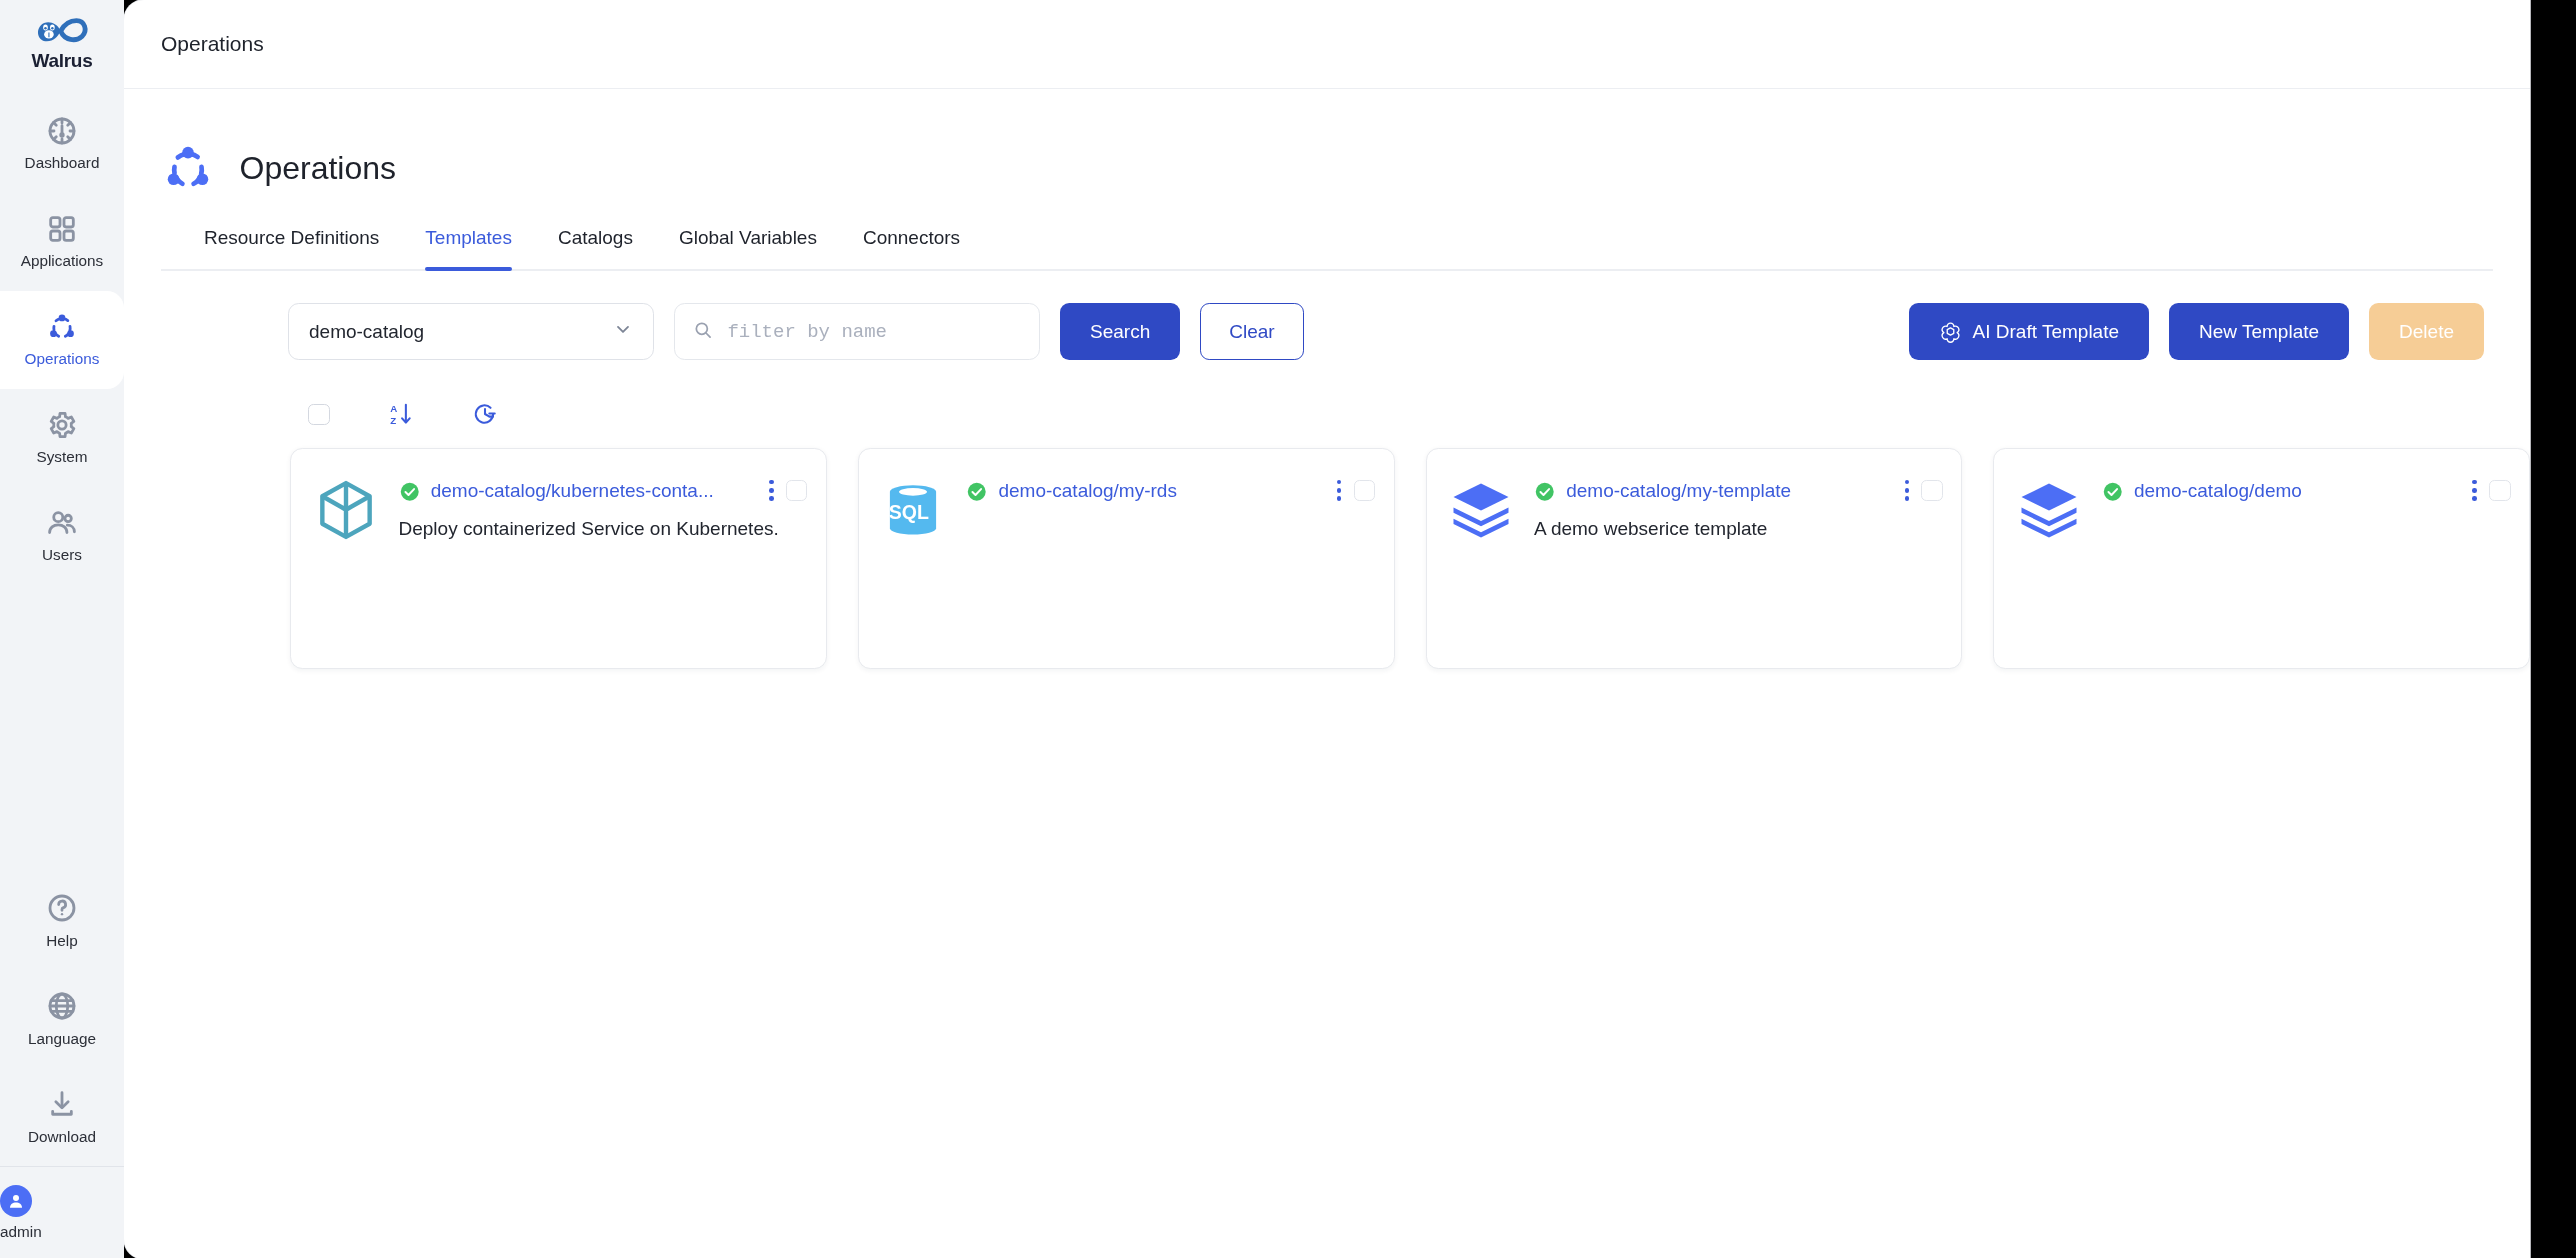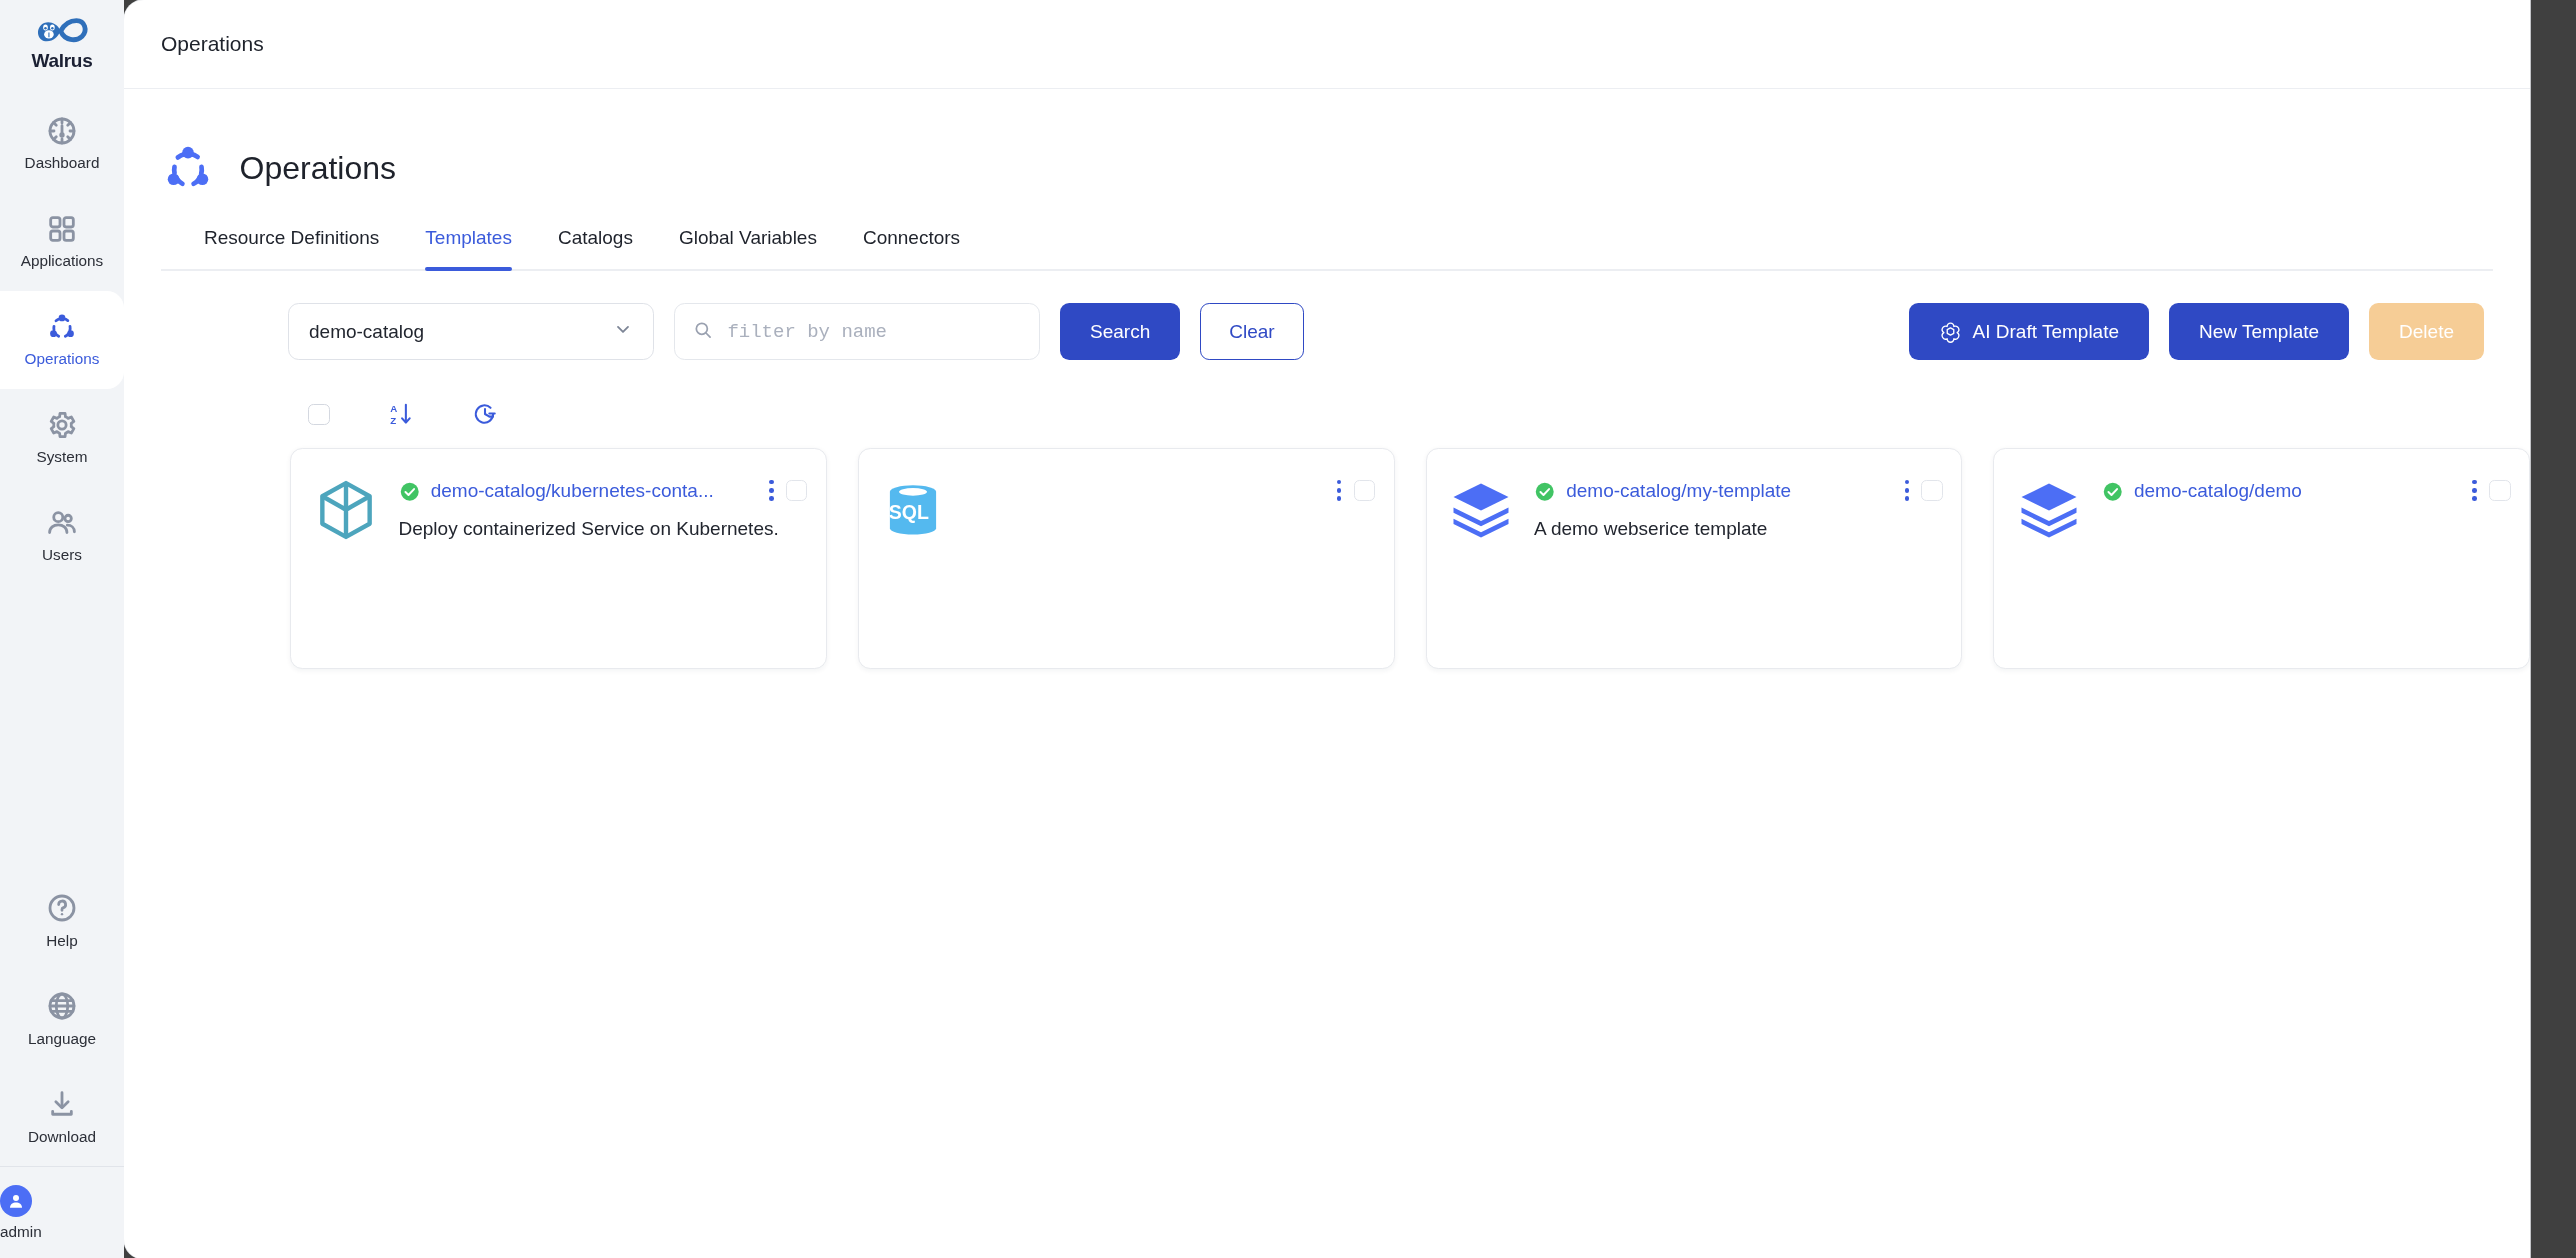--- a/index.html
+++ b/index.html
@@ -6,21 +6,21 @@
   html, body {
     width: 2576px; height: 1259px;
     font-family: "Liberation Sans", sans-serif;
     background: #e8eaed;
     overflow: hidden;
   }
   .app {
     position: relative;
     width: 2576px; height: 1259px;
     display: flex;
-    background: #404040;
+    background: #000000;
   }
 
   
   .sidebar {
     width: 124px;
     height: 1259px;
     background: #f2f4f7;
     display: flex;
     flex-direction: column;
     align-items: center;
@@ -526,49 +526,31 @@
 
       <div class="card">
         <div class="card-icon">
           <svg viewBox="0 0 24 24">
             <path d="M3.6 5.4v13.2c0 1.3 3.8 2.3 8.4 2.3s8.4-1 8.4-2.3V5.4z" fill="#54b9ef"></path>
             <ellipse cx="12" cy="5.4" rx="8.4" ry="2.4" fill="#54b9ef"></ellipse>
             <ellipse cx="12" cy="5.4" rx="5.1" ry="1.4" fill="#ffffff"></ellipse>
             <text x="3.2" y="15.4" font-size="7.1" fill="#ffffff" font-family="Liberation Sans, sans-serif" font-weight="bold">SQL</text>
           </svg>
         </div>
-        <div class="card-actions">
-          <span class="dots">
-              <i></i>
-              <i></i>
-              <i></i>
-            </span>
-          <span class="card-chk"></span>
-        </div>
-      </div>
-
-      <div class="card">
-        <div class="card-icon">
-          <svg viewBox="0 0 24 24">
-            <path d="M12 2.4 22 7.3 12 12.2 2 7.3z" fill="#4c6ef5"></path>
-            <path d="M2 11.1 12 16 22 11.1 22 13 12 17.9 2 13z" fill="#4c6ef5"></path>
-            <path d="M2 15.2 12 20.1 22 15.2 22 17.1 12 22 2 17.1z" fill="#4c6ef5"></path>
-          </svg>
-        </div>
         <div class="card-body">
           <div class="card-title-row">
             <span class="status-dot">
               <svg viewBox="0 0 24 24">
                   <circle cx="12" cy="12" r="10" fill="#41c464"></circle>
                   <path d="M7.2 12.3 10.6 15.6 16.8 9" fill="none" stroke="#fff" stroke-width="2.2" stroke-linecap="round" stroke-linejoin="round"></path>
                 </svg>
             </span>
-            <span class="card-title">demo-catalog/my-template</span>
+            <span class="card-title">demo-catalog/my-rds</span>
           </div>
-          <div class="card-desc">A demo webserice template</div>
+          <div class="card-desc"></div>
         </div>
         <div class="card-actions">
           <span class="dots">
               <i></i>
               <i></i>
               <i></i>
             </span>
           <span class="card-chk"></span>
         </div>
       </div>
@@ -582,20 +564,50 @@
           </svg>
         </div>
         <div class="card-body">
           <div class="card-title-row">
             <span class="status-dot">
               <svg viewBox="0 0 24 24">
                   <circle cx="12" cy="12" r="10" fill="#41c464"></circle>
                   <path d="M7.2 12.3 10.6 15.6 16.8 9" fill="none" stroke="#fff" stroke-width="2.2" stroke-linecap="round" stroke-linejoin="round"></path>
                 </svg>
             </span>
+            <span class="card-title">demo-catalog/my-template</span>
+          </div>
+          <div class="card-desc">A demo webserice template</div>
+        </div>
+        <div class="card-actions">
+          <span class="dots">
+              <i></i>
+              <i></i>
+              <i></i>
+            </span>
+          <span class="card-chk"></span>
+        </div>
+      </div>
+
+      <div class="card">
+        <div class="card-icon">
+          <svg viewBox="0 0 24 24">
+            <path d="M12 2.4 22 7.3 12 12.2 2 7.3z" fill="#4c6ef5"></path>
+            <path d="M2 11.1 12 16 22 11.1 22 13 12 17.9 2 13z" fill="#4c6ef5"></path>
+            <path d="M2 15.2 12 20.1 22 15.2 22 17.1 12 22 2 17.1z" fill="#4c6ef5"></path>
+          </svg>
+        </div>
+        <div class="card-body">
+          <div class="card-title-row">
+            <span class="status-dot">
+              <svg viewBox="0 0 24 24">
+                  <circle cx="12" cy="12" r="10" fill="#41c464"></circle>
+                  <path d="M7.2 12.3 10.6 15.6 16.8 9" fill="none" stroke="#fff" stroke-width="2.2" stroke-linecap="round" stroke-linejoin="round"></path>
+                </svg>
+            </span>
             <span class="card-title">demo-catalog/demo</span>
           </div>
           <div class="card-desc"></div>
         </div>
         <div class="card-actions">
           <span class="dots">
               <i></i>
               <i></i>
               <i></i>
             </span>

